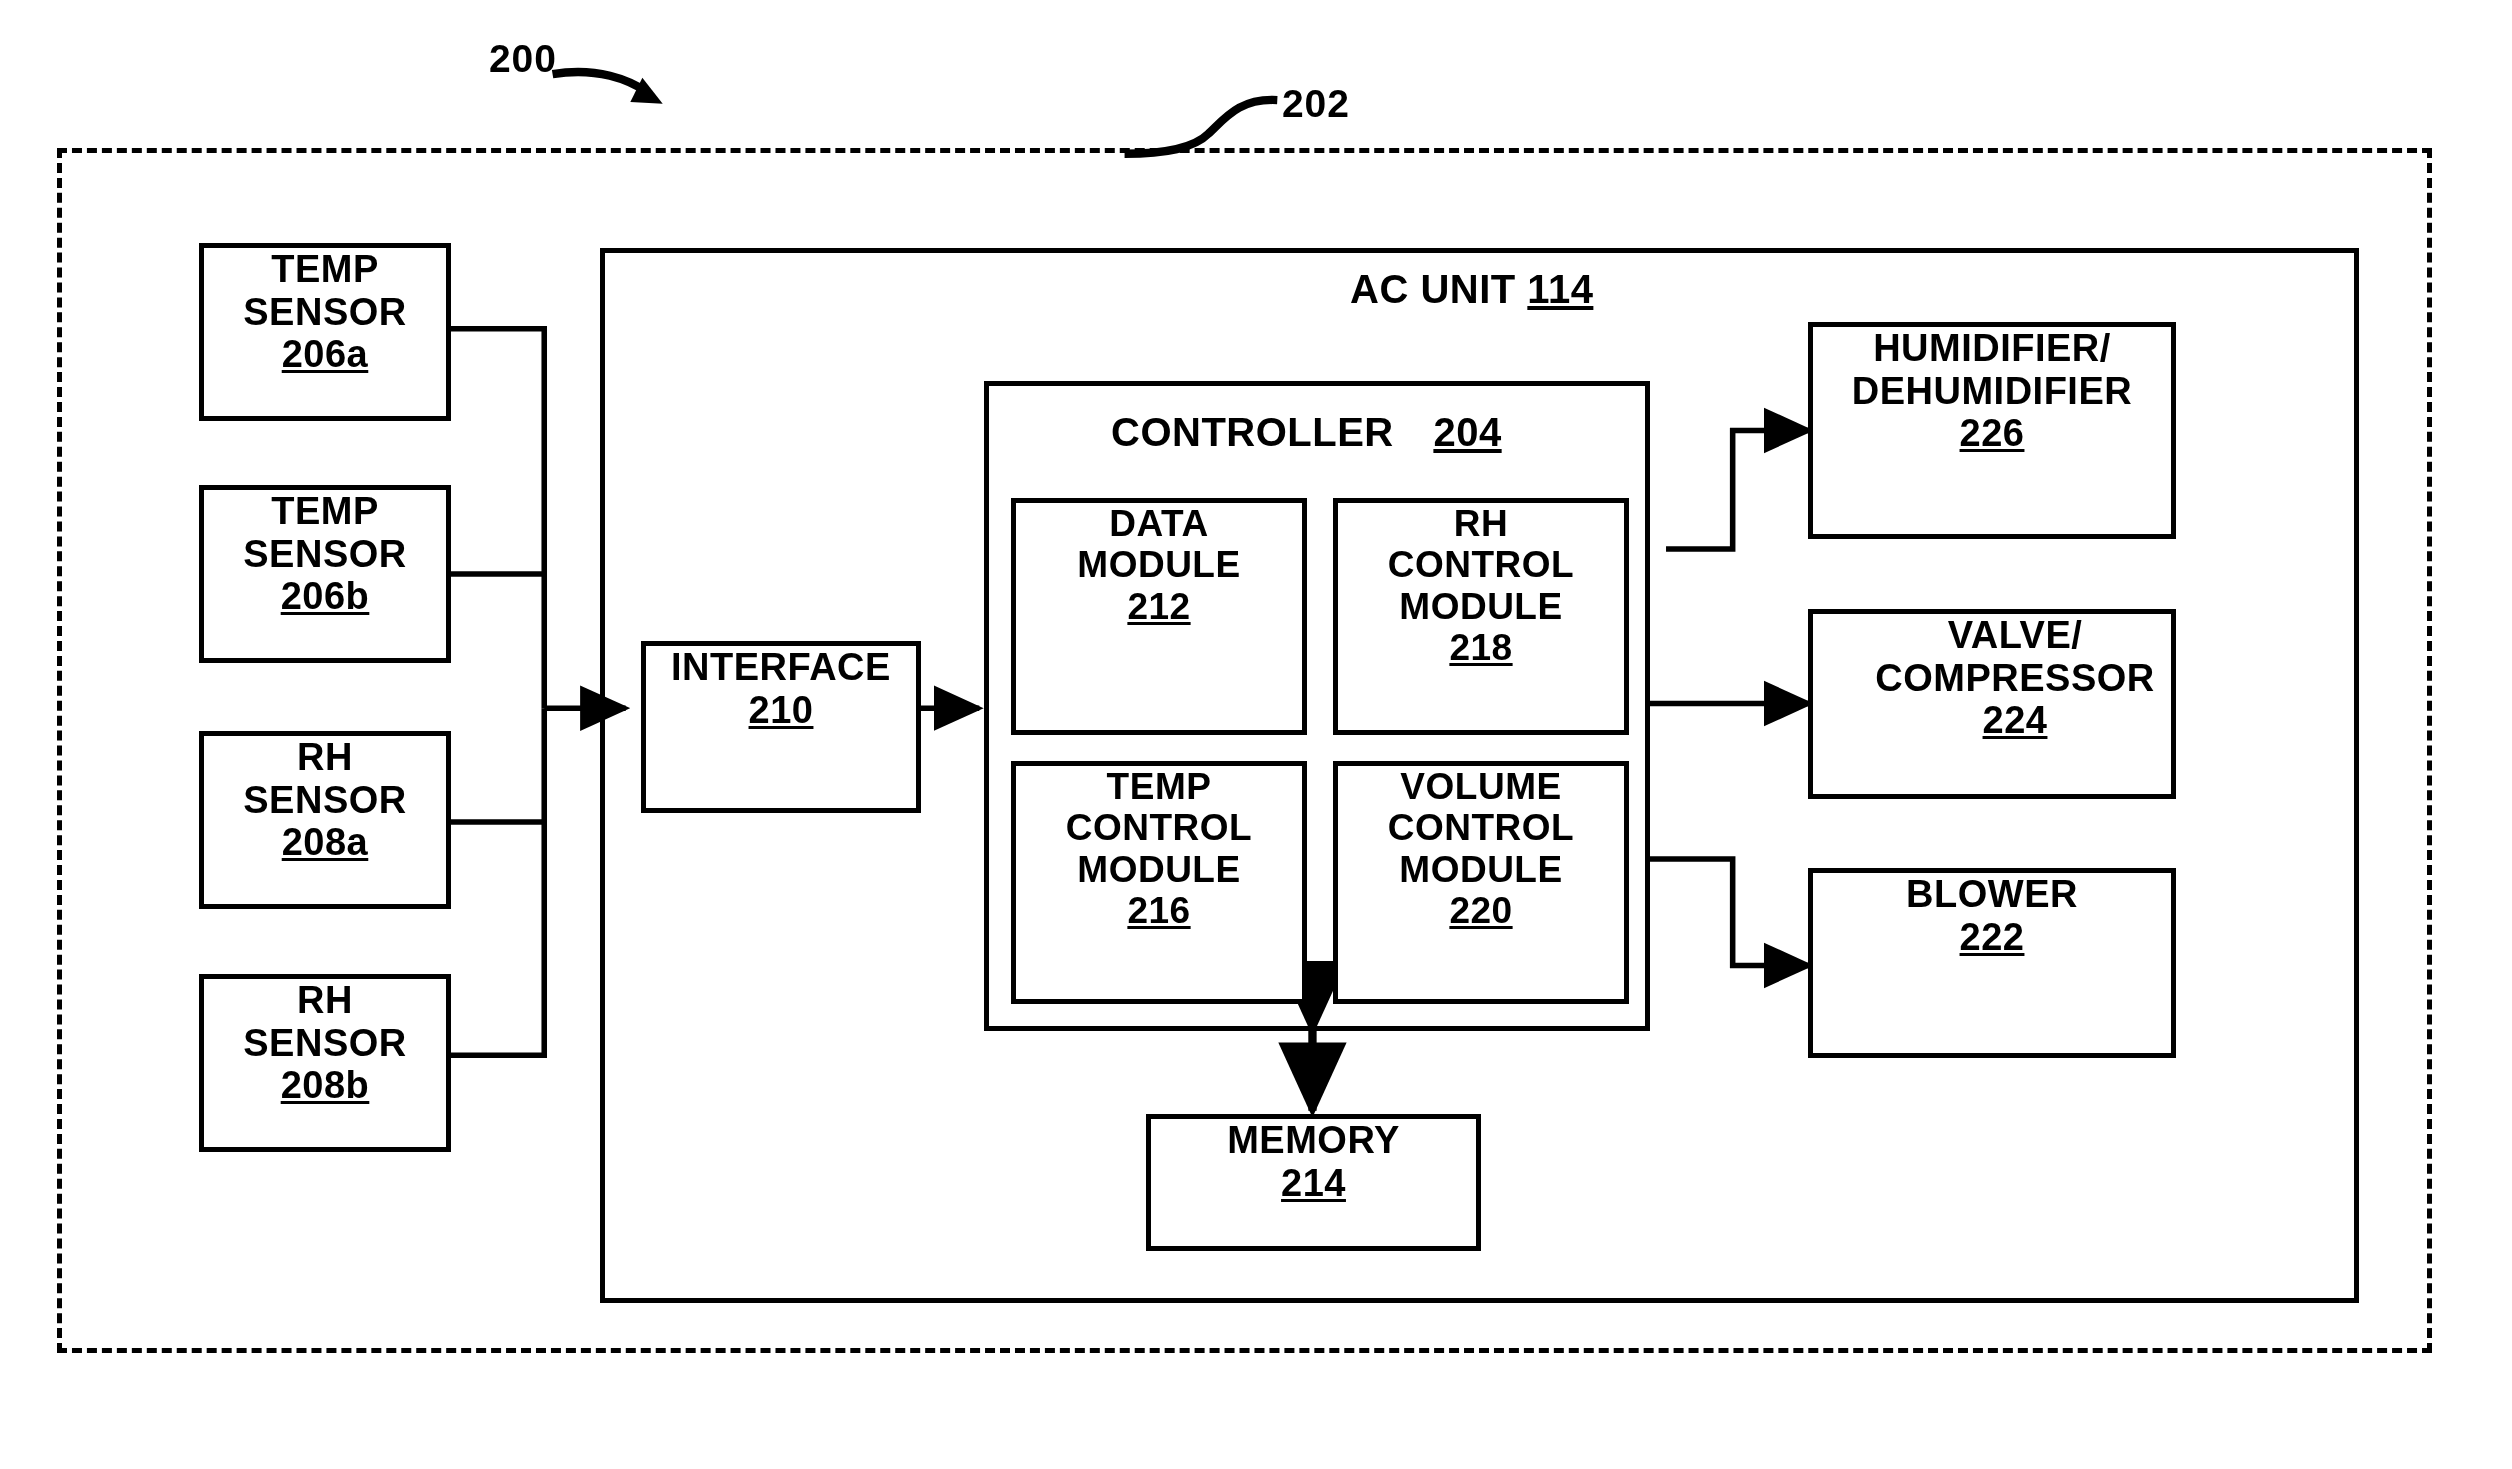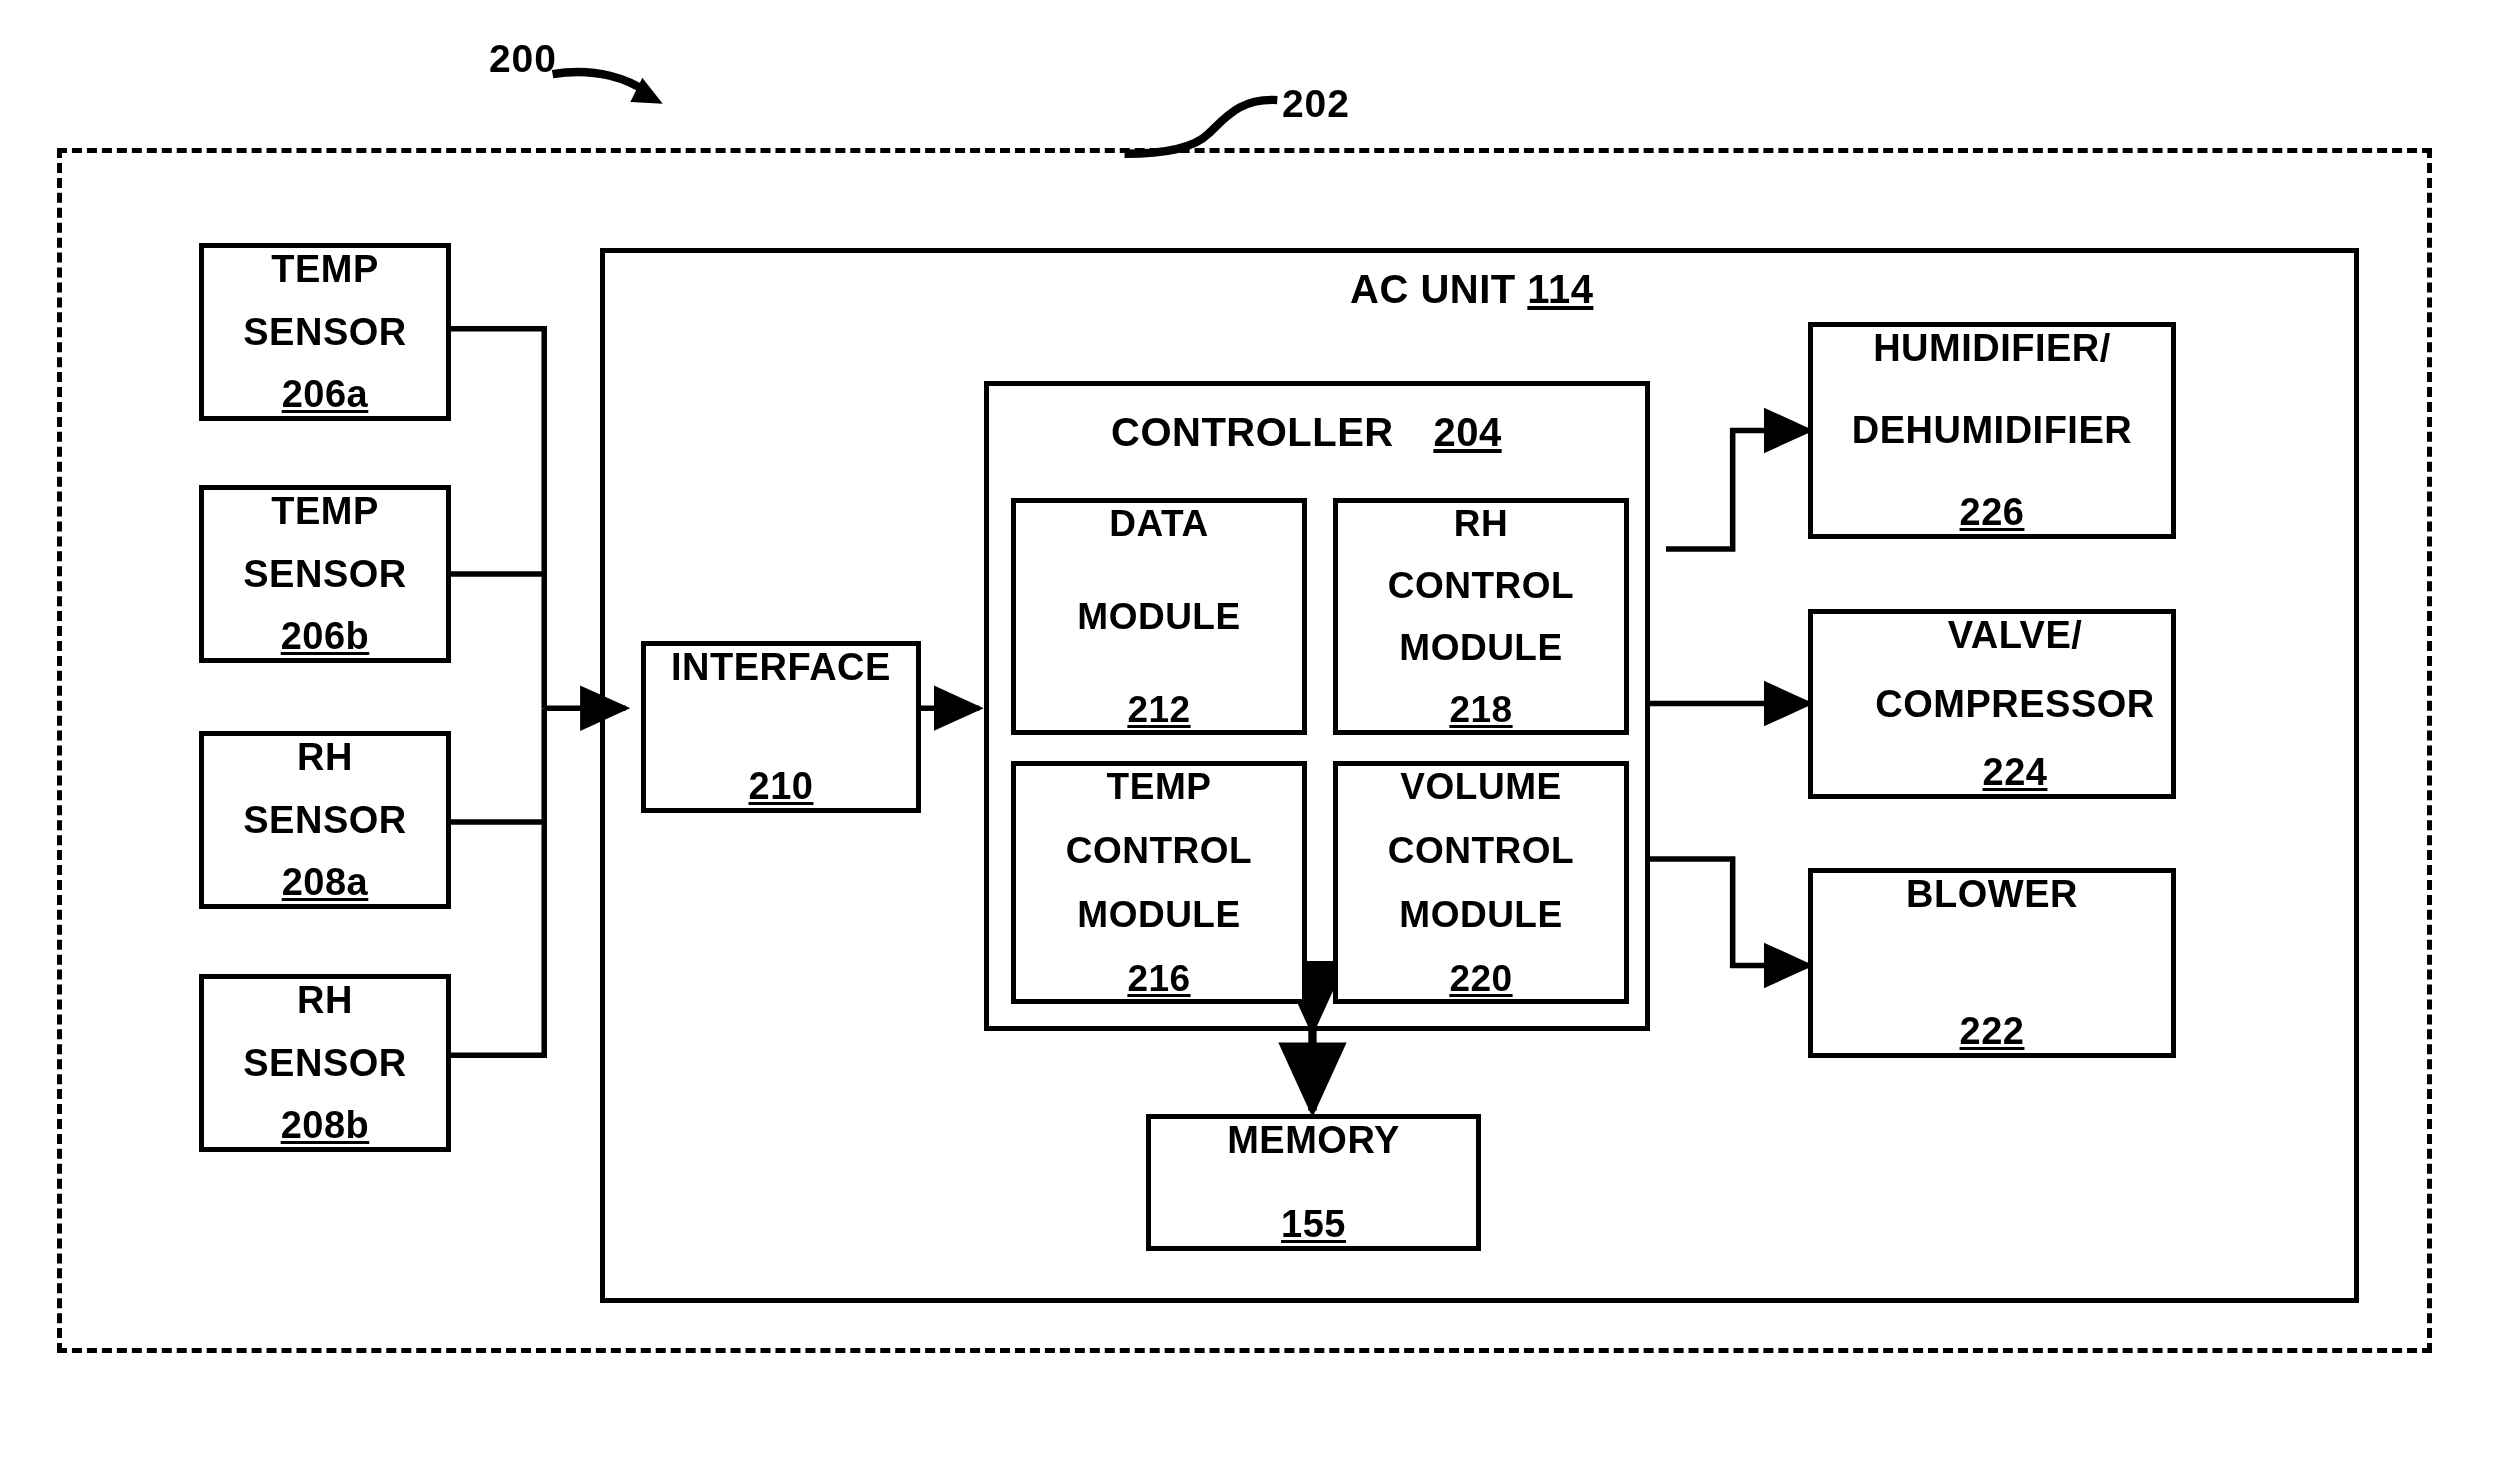--- a/index.html
+++ b/index.html
@@ -22,21 +22,21 @@
     height: 1470px;
   }
   .box {
     position: absolute;
     border: 5.6px solid #000;
     background: #fff;
     box-sizing: border-box;
     display: flex;
     flex-direction: column;
     align-items: center;
-    justify-content: space-between;
+    justify-content: flex-start;
     text-align: center;
     font-weight: bold;
     color: #000;
     line-height: 1.12;
     letter-spacing: 0.5px;
   }
   .box .lbl { display: block; }
   .num { text-decoration: underline; text-underline-offset: 2.8px; }
   .sensor-box { font-size: 38px; }
   .interface-box { font-size: 38px; }
@@ -201,21 +201,21 @@
 
   <div class="box module-box" style="left:1333px; top:761px; width:296px; height:243px;">
     <span class="lbl">VOLUME</span>
     <span class="lbl">CONTROL</span>
     <span class="lbl">MODULE</span>
     <span class="lbl num">220</span>
   </div>
 
   <div class="box memory-box" style="left:1146px; top:1114px; width:335px; height:137px;">
     <span class="lbl">MEMORY</span>
-    <span class="lbl num">155</span>
+    <span class="lbl num">214</span>
   </div>
 
   <div class="box output-box" style="left:1808px; top:322px; width:368px; height:217px;">
     <span class="lbl">HUMIDIFIER/</span>
     <span class="lbl">DEHUMIDIFIER</span>
     <span class="lbl num">226</span>
   </div>
 
   <div class="box output-box" style="left:1808px; top:609px; width:368px; height:190px;padding-left:46px;">
     <span class="lbl">VALVE/</span>

